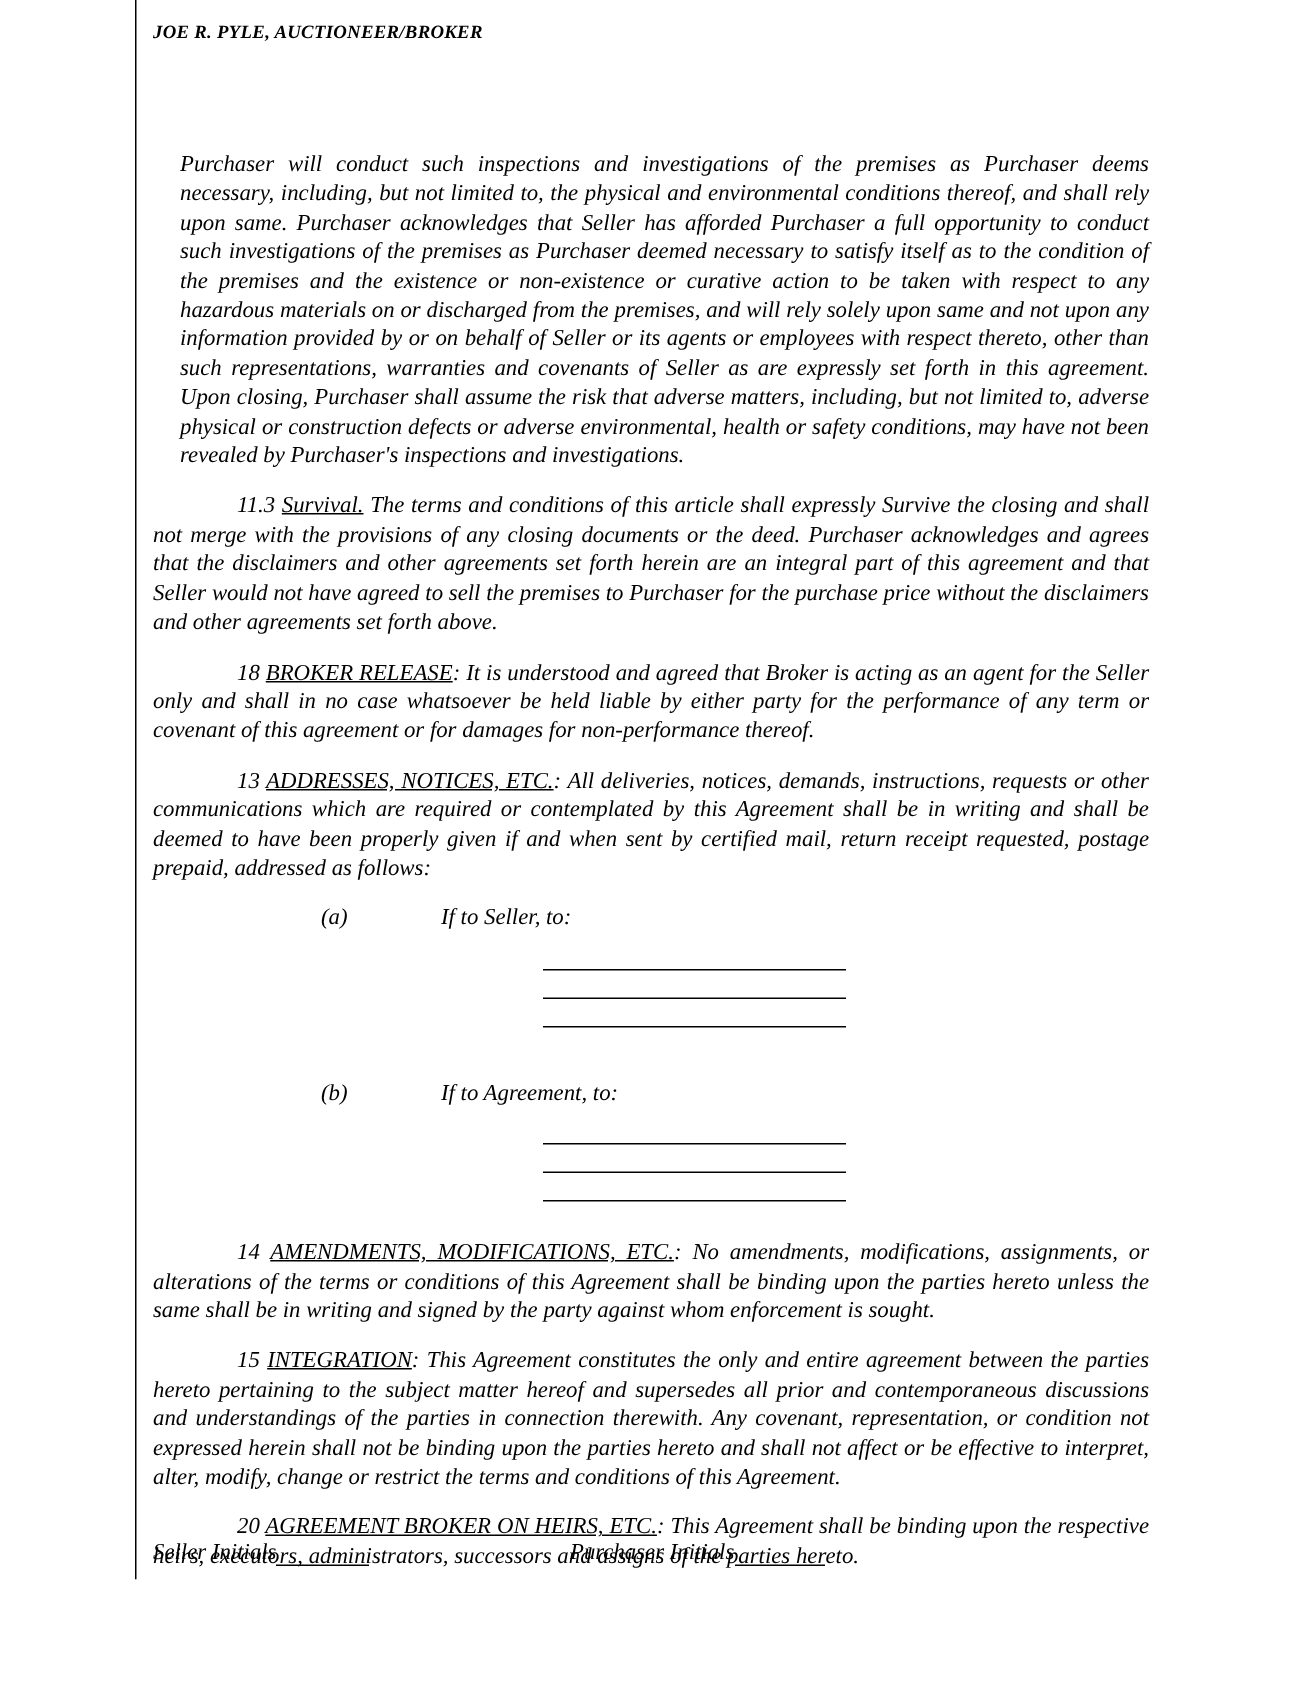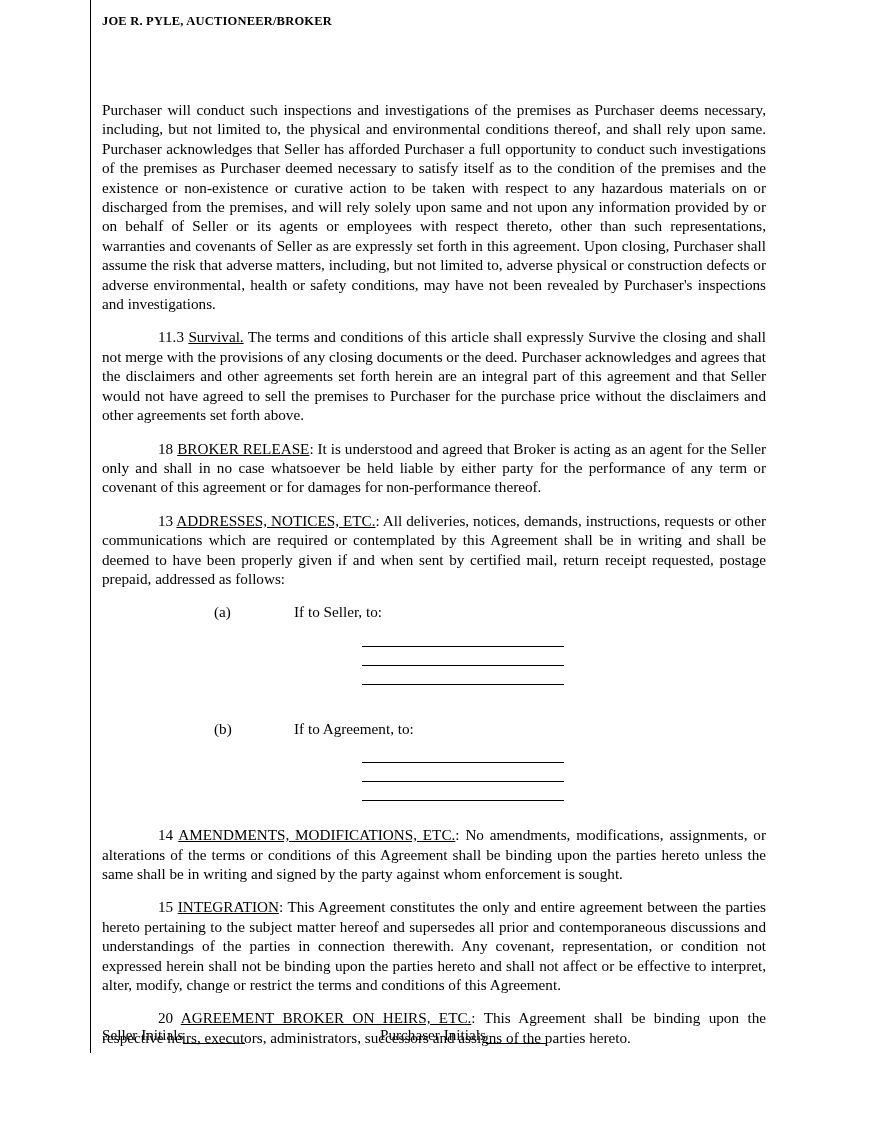--- a/index.html
+++ b/index.html
@@ -11,20 +11,21 @@
     font-family: "Liberation Serif", serif;
     color: #000000;
   }
   .page {
     position: relative;
     width: 877px;
     height: 1053px;
     background: #ffffff;
     overflow: hidden;
     box-sizing: border-box;
+    font-style: italic;
   }
   .rule-left {
     position: absolute;
     left: 90px;
     top: 0;
     width: 1px;
     height: 1135px;
     background: #000000;
   }
   .header {
@@ -43,20 +44,21 @@
     width: 664px;
   }
   p {
     margin: 0 0 14px 0;
     font-size: 15.2px;
     line-height: 19.4px;
     text-align: justify;
   }
   p.no-indent {
     text-indent: 0;
+    margin-left: 18px;
   }
   p.indent {
     text-indent: 56px;
   }
   .u {
     text-decoration: underline;
     margin-top: 36px;
   }
   .addr-block {
     margin: 10px 0 0 0;

